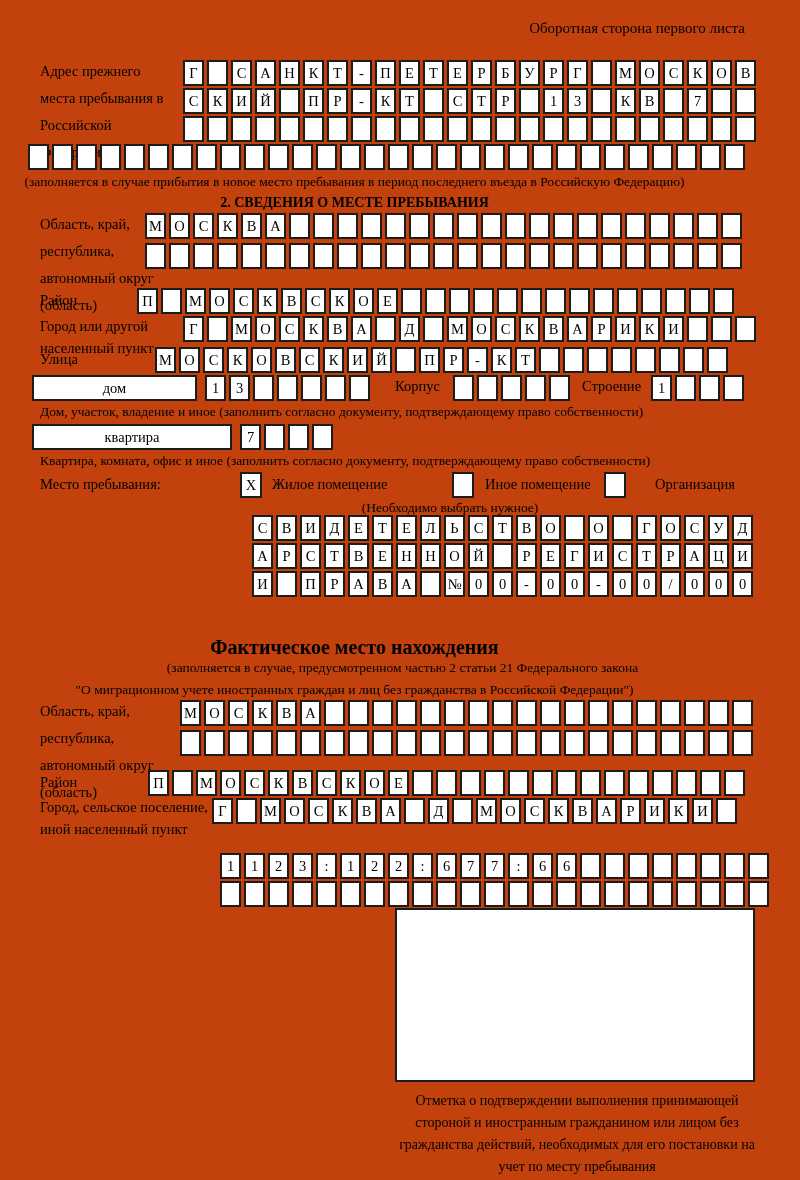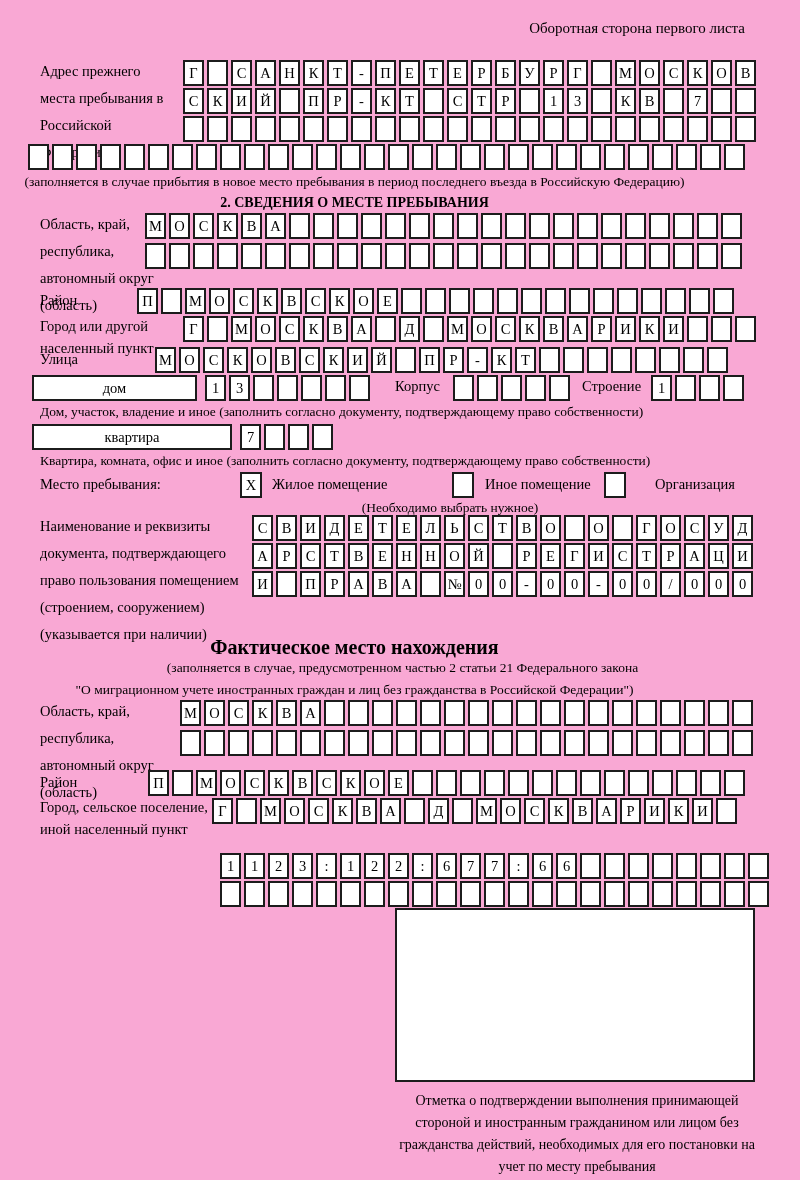--- a/index.html
+++ b/index.html
@@ -1,19 +1,19 @@
 <!DOCTYPE html>
 <html><head>
 <meta charset="utf-8">
 <style>
   * { margin:0; padding:0; box-sizing:border-box; }
   html,body { background:#fff; }
   .form {
     position:relative; width:800px; height:1180px; margin:0 auto;
-    background:#f9a8d4; color:#000;
+    background:#c2410c; color:#000;
     font-family:"Liberation Serif", serif;
     overflow:hidden;
   }
   .abs { position:absolute; }
   .lbl { font-size:14.5px; color:#000; }
   .lh27 { line-height:27px; }
   .lh22 { line-height:22px; }
   .caption { font-size:13.5px; color:#000; }
   .center { left:0; width:709px; text-align:center; }
   .heading { font-weight:bold; font-size:14px; }
@@ -338,21 +338,20 @@
 
   <div class="abs lbl" style="left:40px; top:476px;">Место пребывания:</div>
   <div class="abs checkbox" style="left:240px; top:472px;">X</div>
   <div class="abs lbl" style="left:272px; top:476px;">Жилое помещение</div>
   <div class="abs checkbox" style="left:452px; top:472px;"></div>
   <div class="abs lbl" style="left:485px; top:476px;">Иное помещение</div>
   <div class="abs checkbox" style="left:604px; top:472px;"></div>
   <div class="abs lbl" style="left:655px; top:476px;">Организация</div>
   <div class="abs caption" style="left:290px; top:500px; width:320px; text-align:center;">(Необходимо выбрать нужное)</div>
 
-  <div class="abs lbl lh27" style="left:40px; top:513px; width:210px;">Наименование и реквизиты документа, подтверждающего право пользования помещением (строением, сооружением) (указывается при наличии)</div>
   <div class="abs cells" style="left:252px; top:515px;">
       <span class="cell">С</span>
       <span class="cell">В</span>
       <span class="cell">И</span>
       <span class="cell">Д</span>
       <span class="cell">Е</span>
       <span class="cell">Т</span>
       <span class="cell">Е</span>
       <span class="cell">Л</span>
       <span class="cell">Ь</span>

